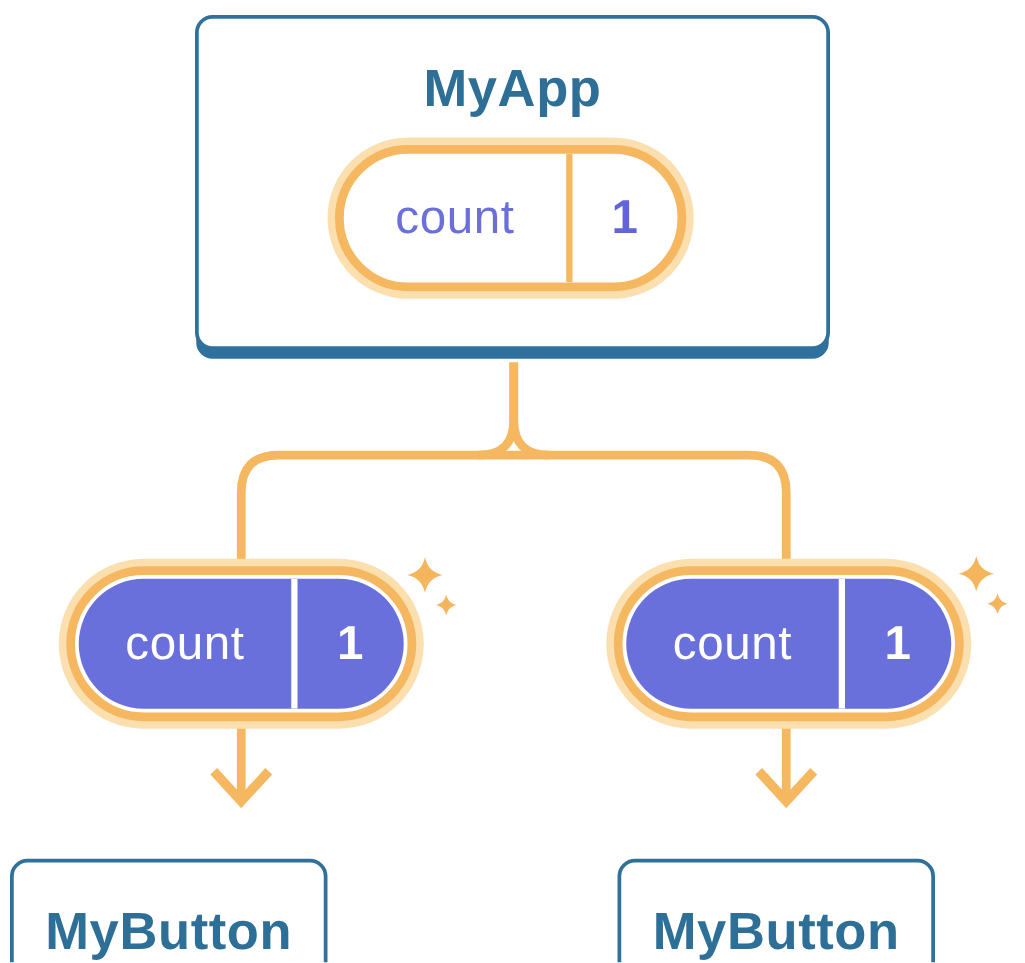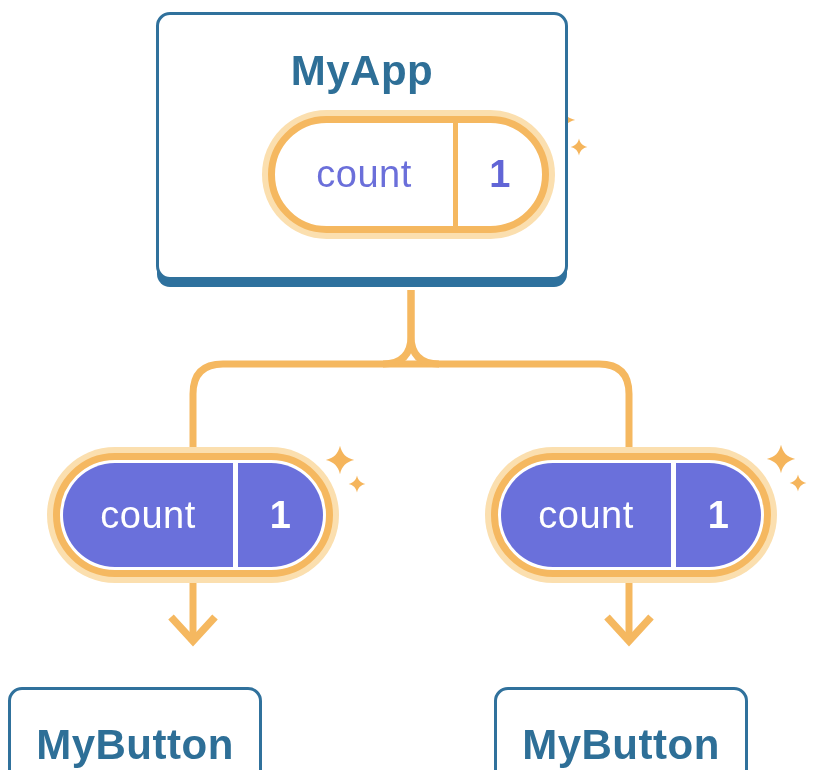--- a/index.html
+++ b/index.html
@@ -33,21 +33,21 @@
 
   .node-card {
     position: absolute;
     background: #ffffff;
     border: 3px solid #30719C;
     border-radius: 14px;
     box-shadow: 0 8px 0 -1px #2E719E;
     box-sizing: border-box;
     z-index: 2;
   }
-  .card-myapp { left: 156px; top: 12px; width: 412px; height: 268px; }
+  .card-myapp { left: 156px; top: 12px; width: 508px; height: 268px; }
   .card-btn {
     top: 687px; width: 254px; height: 115px;
     display: flex; align-items: center; justify-content: center;
   }
   .card-btn-left  { left: 8px; }
   .card-btn-right { left: 494px; }
 
   .node-title {
     color: #2E6F97;
     font-size: 42px;

